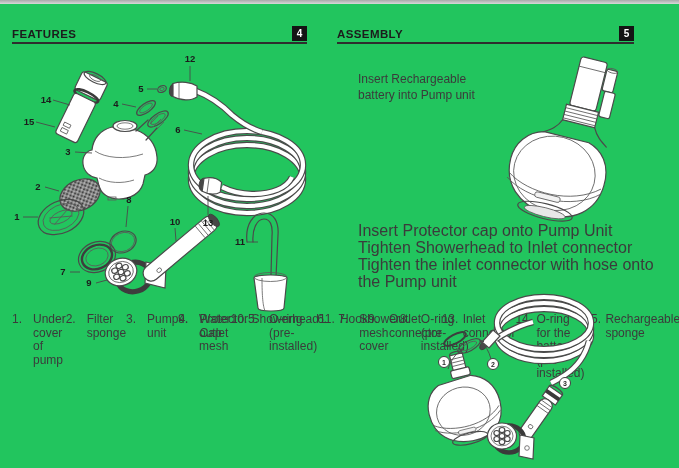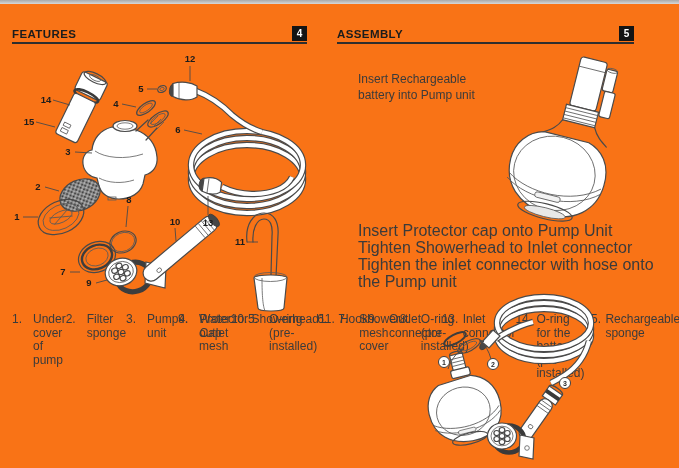--- a/index.html
+++ b/index.html
@@ -1,21 +1,21 @@
 <!DOCTYPE html>
 <html><head>
 <meta charset="utf-8">
 <style>
   * { margin: 0; padding: 0; box-sizing: border-box; }
   html,body { background: #ffffff; }
   .page {
     position: relative;
     width: 679px;
     height: 468px;
-    background: #f97316;
+    background: #22c55e;
     font-family: "Liberation Sans", "DejaVu Sans", sans-serif;
     color: #3b3b3b;
     overflow: hidden;
     text-decoration: underline;
   }
   .top-rule {
     position: absolute; top: 0; left: 0; width: 679px; height: 4px;
     background: linear-gradient(#a9a9a9, #d8d8d8);
   }
   .section-header {

